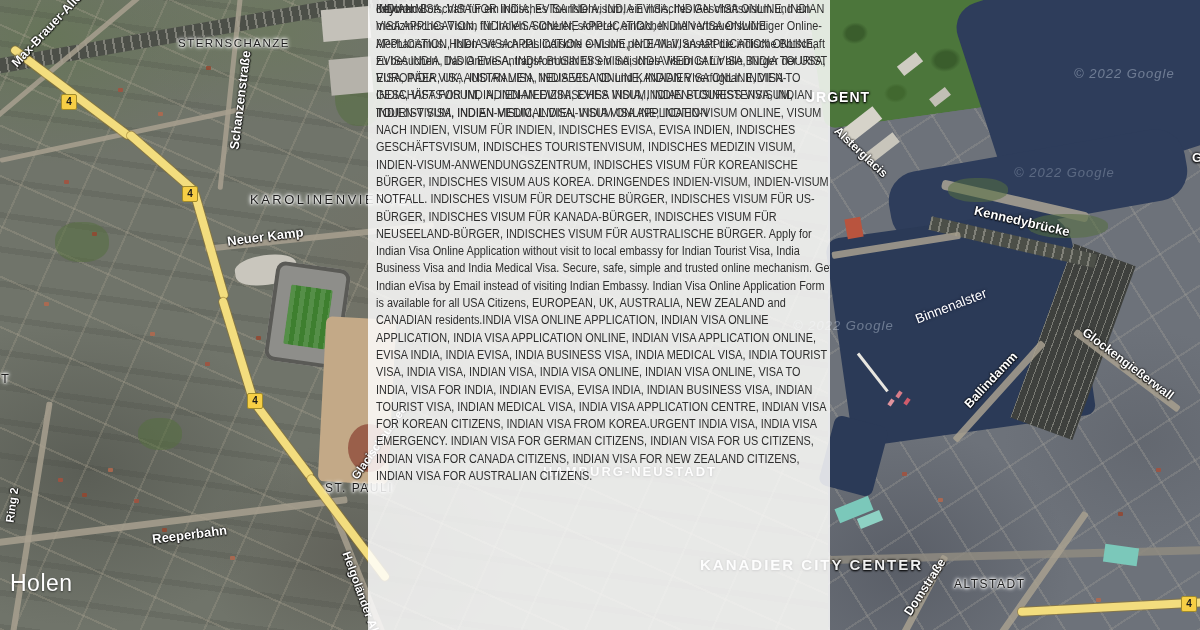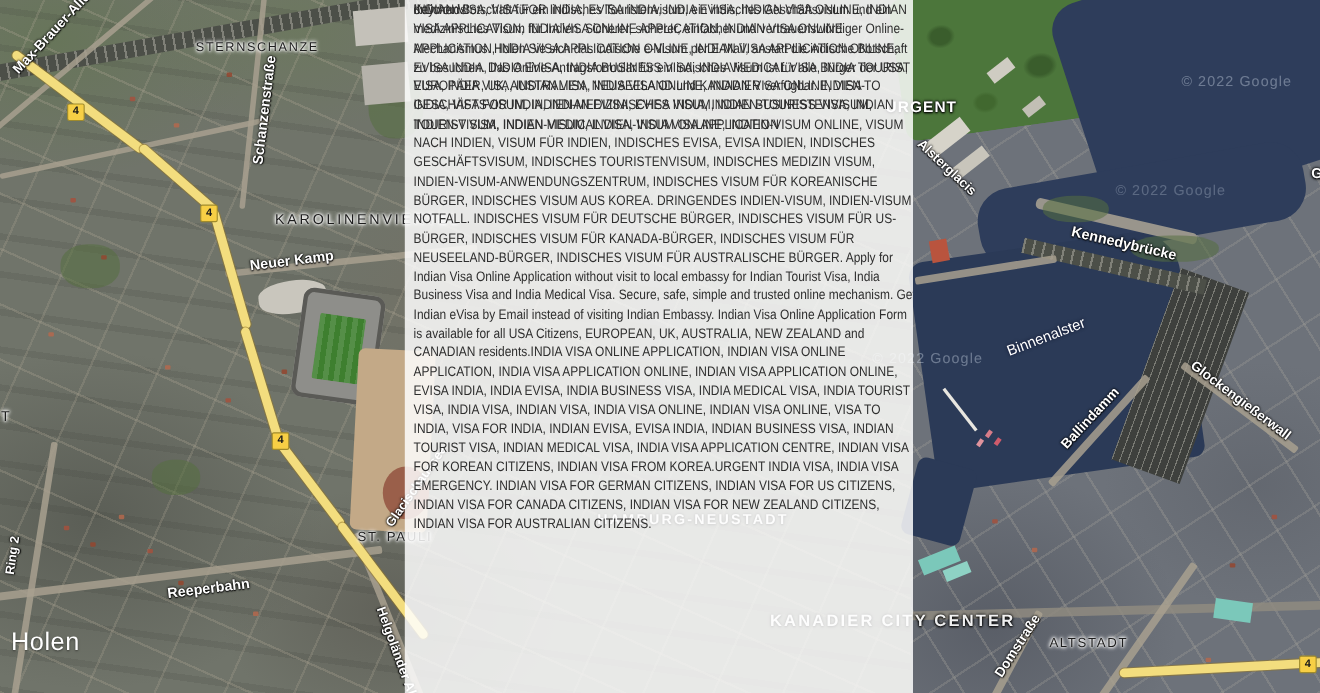--- a/index.html
+++ b/index.html
@@ -36,21 +36,21 @@
   .speck{width:5px;height:4px;border-radius:1px;opacity:.85;}
   .greenpatch{background:rgba(86,112,64,.55);border-radius:45%;}
 
   
   .street-label{color:#fff;font-size:12px;font-weight:bold;white-space:nowrap;
     text-shadow:0 0 2px rgba(0,0,0,.95),0 0 2px rgba(0,0,0,.9),0 1px 1px rgba(0,0,0,.8);}
   .district-label{color:#1d1d1d;font-weight:normal;letter-spacing:2px;font-size:12px;white-space:nowrap;
     text-shadow:0 0 2px #fff,0 0 3px #fff,0 0 4px #fff,0 0 5px rgba(255,255,255,.9);}
   .station-label{color:#fff;font-weight:bold;letter-spacing:1px;font-size:14px;white-space:nowrap;
     text-shadow:0 0 2px #000,0 0 3px #000,0 1px 2px #000;}
-  .watermark{color:rgba(215,225,240,.38);font-size:13px;letter-spacing:1px;white-space:nowrap;}
+  .watermark{color:rgba(215,225,240,.38);font-size:13px;letter-spacing:1px;white-space:nowrap;font-style:italic;}
   .badge{width:16px;height:16px;background:#f7cf45;border:1px solid #a08b2c;border-radius:2px;
     color:#1a1a1a;font-size:10px;font-weight:bold;line-height:14px;text-align:center;z-index:6;}
 
   
   .overlay-panel{left:368px;top:0;width:462px;height:630px;background:rgba(255,255,255,.84);z-index:30;overflow:hidden;}
   .panel-text{left:8px;top:1px;width:527px;transform:scaleX(.87);transform-origin:0 0;
     color:#2e2e2e;font-size:12.5px;line-height:17.3px;}
   .panel-text p{position:static;margin:0;}
 
   

